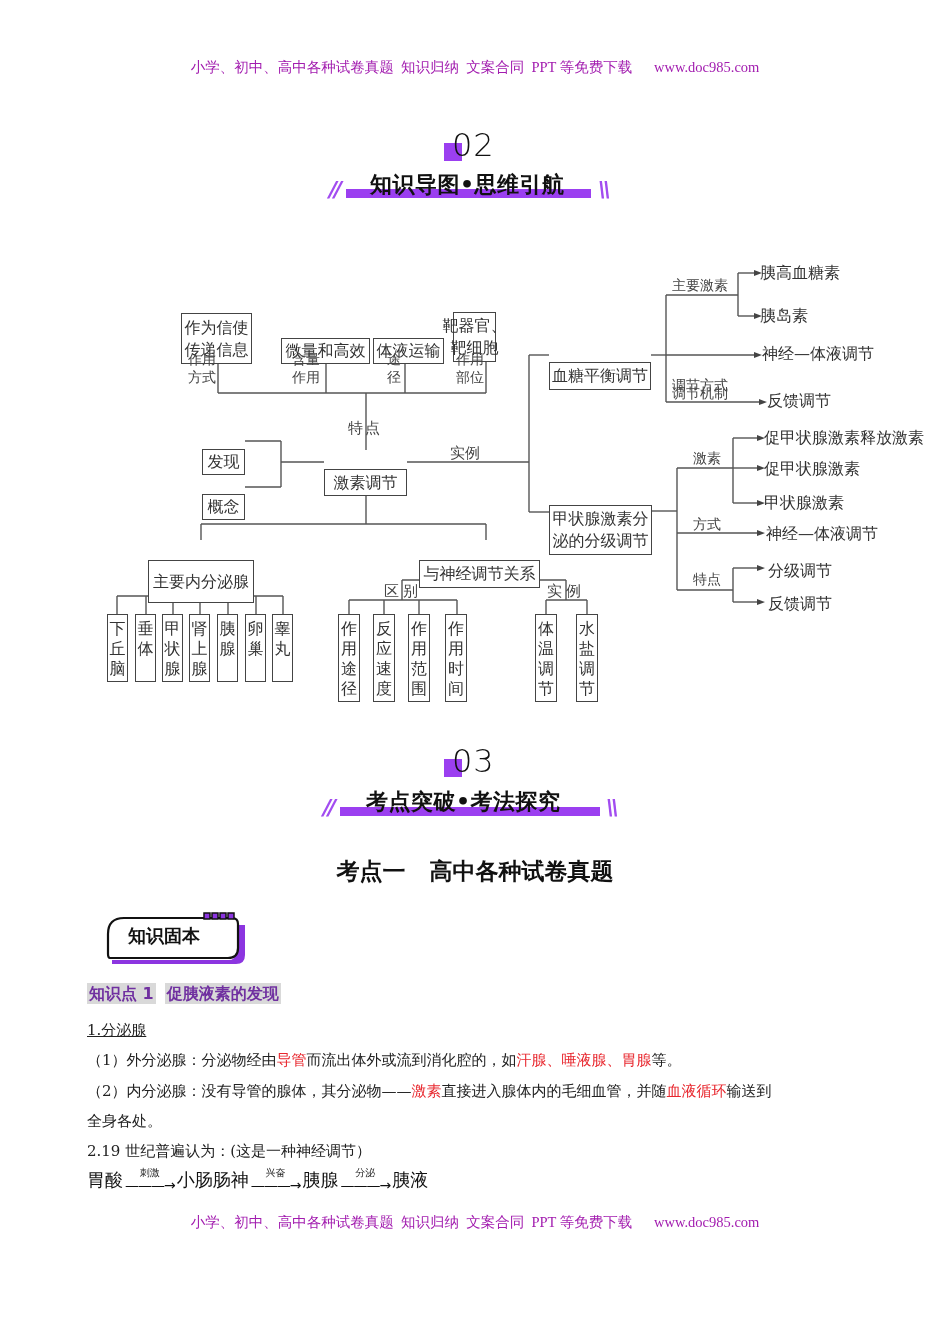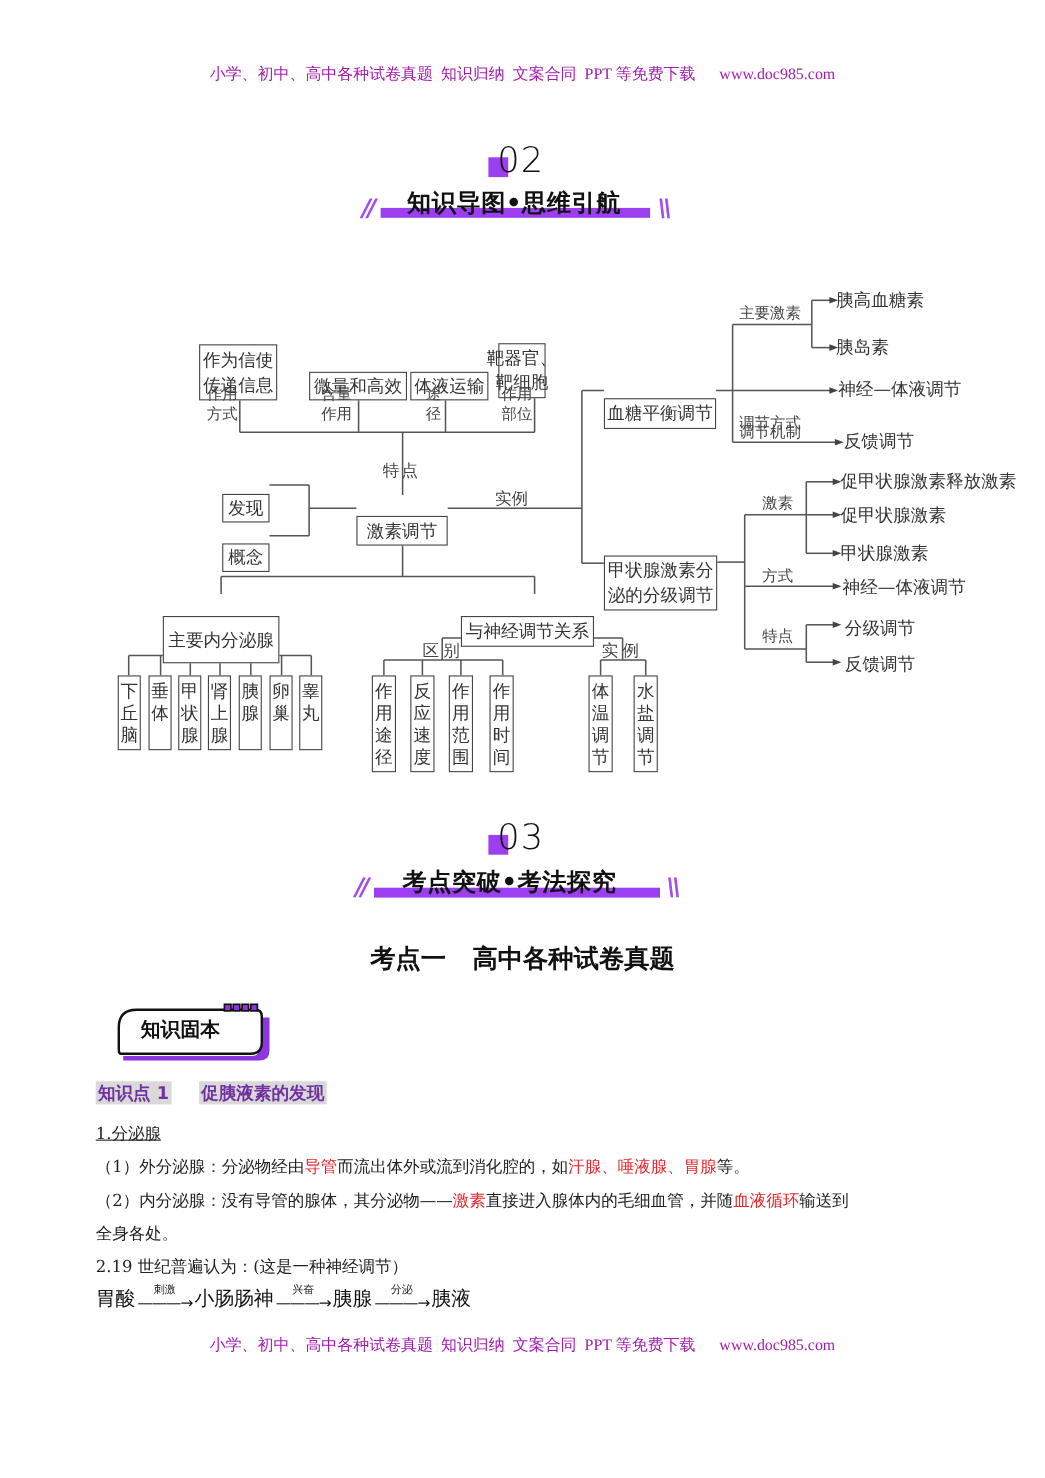--- a/index.html
+++ b/index.html
@@ -263,21 +263,21 @@
   <path d="M20,8 L128,8 Q134,8 134,14 L134,38 Q134,48 124,48 L6,48 Q4,48 4,44 L4,24 Q4,8 20,8 Z" fill="#fff" stroke="#111" stroke-width="2.2"></path>
   <rect x="108" y="3" width="6" height="6" fill="#8c35e0" stroke="#111" stroke-width="1.5"></rect>
   <rect x="116" y="3" width="6" height="6" fill="#8c35e0" stroke="#111" stroke-width="1.5"></rect>
   <rect x="124" y="3" width="6" height="6" fill="#8c35e0" stroke="#111" stroke-width="1.5"></rect>
   <rect x="100" y="3" width="6" height="6" fill="#8c35e0" stroke="#111" stroke-width="1.5"></rect>
 </svg>
 <div class="abs badge" style="left:128px;top:924px;">知识固本</div>
 
 <div class="abs" style="left:87px;top:984px;white-space:nowrap;">
   <span class="kp-sub">知识点 1</span>
-  <span class="kp-sub" style="margin-left:20px;">促胰液素的发现</span>
+  <span class="kp-sub" style="margin-left:4px;">促胰液素的发现</span>
 </div>
 
 <div class="abs para" style="left:87px;top:1020px;text-decoration:underline;">1.分泌腺</div>
 <div class="abs para" style="left:87px;top:1050px;">
   <span>（1）外分泌腺：分泌物经由</span><span class="red">导管</span><span>而流出体外或流到消化腔的，如</span><span class="red">汗腺、唾液腺、胃腺</span><span>等。</span>
 </div>
 <div class="abs para" style="left:87px;top:1081px;">
   <span>（2）内分泌腺：没有导管的腺体，其分泌物——</span><span class="red">激素</span><span>直接进入腺体内的毛细血管，并随</span><span class="red">血液循环</span><span>输送到</span>
 </div>
 <div class="abs para" style="left:87px;top:1111px;">全身各处。</div>

